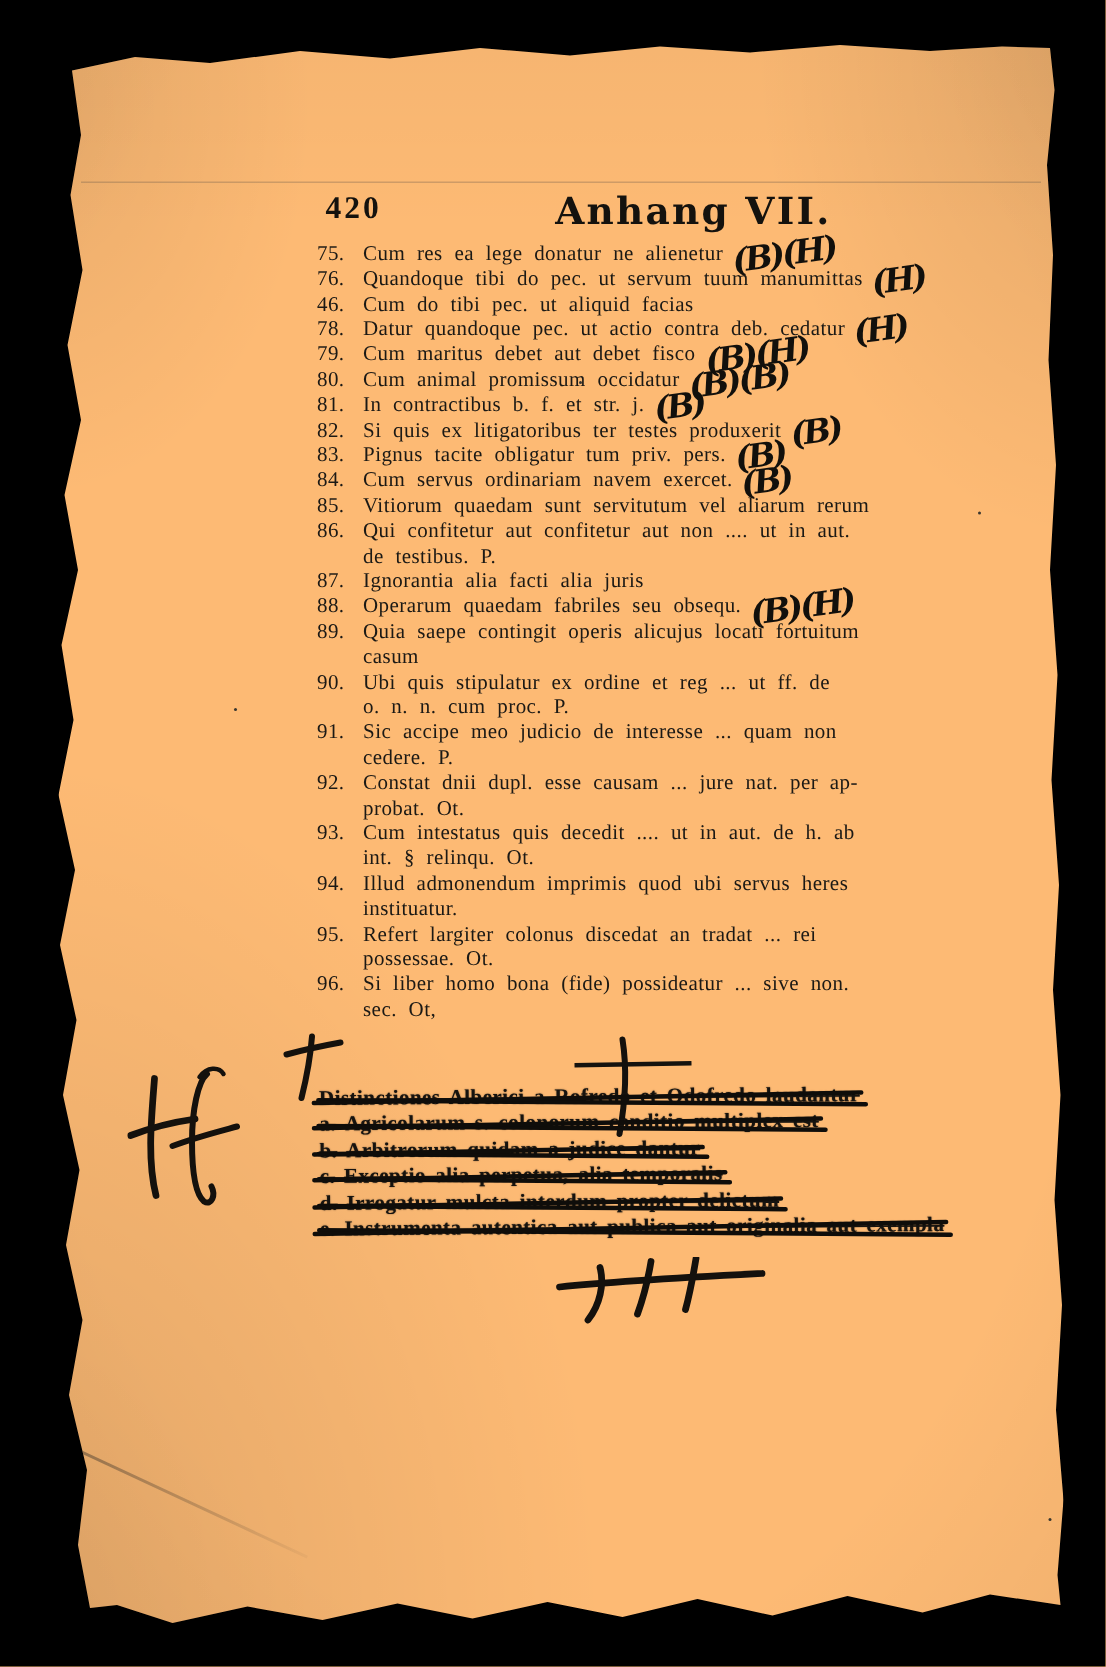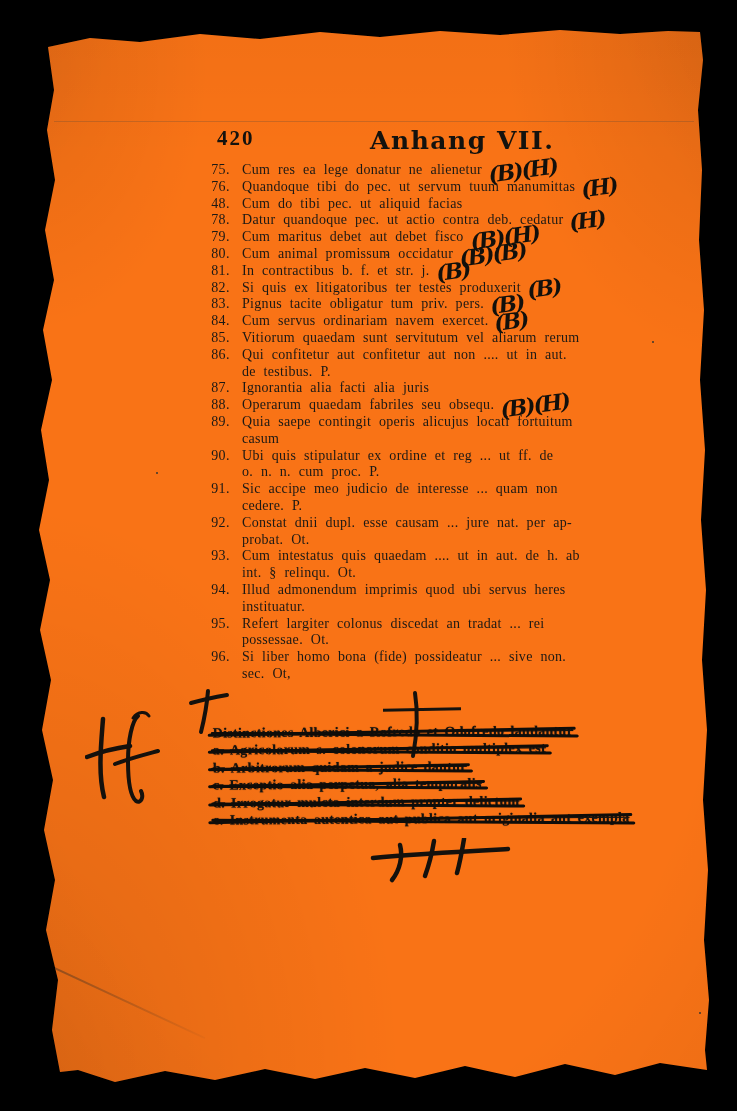--- a/index.html
+++ b/index.html
@@ -2,21 +2,21 @@
 <html><head>
 <meta charset="utf-8">
 <style>
   html,body{margin:0;padding:0;}
   body{
     width:737px;height:1111px;background:#000;position:relative;overflow:hidden;
     font-family:"Liberation Serif", serif;
   }
   .paper{
     position:absolute;left:0;top:0;width:737px;height:1111px;
-    background:#f97316;
+    background:#fdba74;
     clip-path:polygon(
       48px 47px,90px 38px,140px 42px,200px 34px,260px 39px,320px 32px,380px 37px,
       440px 31px,500px 35px,560px 30px,620px 34px,668px 31px,700px 32px,
       703px 60px,698px 110px,702px 170px,699px 240px,704px 310px,700px 380px,
       705px 450px,701px 520px,706px 590px,702px 660px,707px 730px,703px 800px,
       708px 870px,704px 940px,709px 1000px,705px 1050px,707px 1070px,
       660px 1063px,615px 1075px,565px 1064px,515px 1077px,465px 1066px,415px 1078px,
       365px 1068px,315px 1079px,265px 1069px,215px 1080px,165px 1071px,115px 1082px,
       78px 1070px,60px 1072px,
       52px 1030px,58px 980px,46px 930px,55px 880px,44px 830px,53px 780px,42px 730px,
@@ -91,21 +91,21 @@
   </div>
 
   <div class="list">
     <div class="entry">
       <span class="num">75.</span><span>Cum res ea lege donatur ne alienetur</span><span class="ann">(B)(H)</span>
     </div>
     <div class="entry">
       <span class="num">76.</span><span>Quandoque tibi do pec. ut servum tuum manumittas</span><span class="ann">(H)</span>
     </div>
     <div class="entry">
-      <span class="num">48.</span><span>Cum do tibi pec. ut aliquid facias</span>
+      <span class="num">46.</span><span>Cum do tibi pec. ut aliquid facias</span>
     </div>
     <div class="entry">
       <span class="num">78.</span><span>Datur quandoque pec. ut actio contra deb. cedatur</span><span class="ann">(H)</span>
     </div>
     <div class="entry">
       <span class="num">79.</span><span>Cum maritus debet aut debet fisco</span><span class="ann">(B)(H)</span>
     </div>
     <div class="entry">
       <span class="num">80.</span><span>Cum animal promissum occidatur</span><span class="ann">(B)(B)</span>
     </div>
@@ -144,21 +144,21 @@
     </div>
     <div class="entry">
       <span class="num">91.</span><span>Sic accipe meo judicio de interesse ... quam non</span>
       <div class="cont">cedere. P.</div>
     </div>
     <div class="entry">
       <span class="num">92.</span><span>Constat dnii dupl. esse causam ... jure nat. per ap-</span>
       <div class="cont">probat. Ot.</div>
     </div>
     <div class="entry">
-      <span class="num">93.</span><span>Cum intestatus quis quaedam .... ut in aut. de h. ab</span>
+      <span class="num">93.</span><span>Cum intestatus quis decedit .... ut in aut. de h. ab</span>
       <div class="cont">int. § relinqu. Ot.</div>
     </div>
     <div class="entry">
       <span class="num">94.</span><span>Illud admonendum imprimis quod ubi servus heres</span>
       <div class="cont">instituatur.</div>
     </div>
     <div class="entry">
       <span class="num">95.</span><span>Refert largiter colonus discedat an tradat ... rei</span>
       <div class="cont">possessae. Ot.</div>
     </div>

